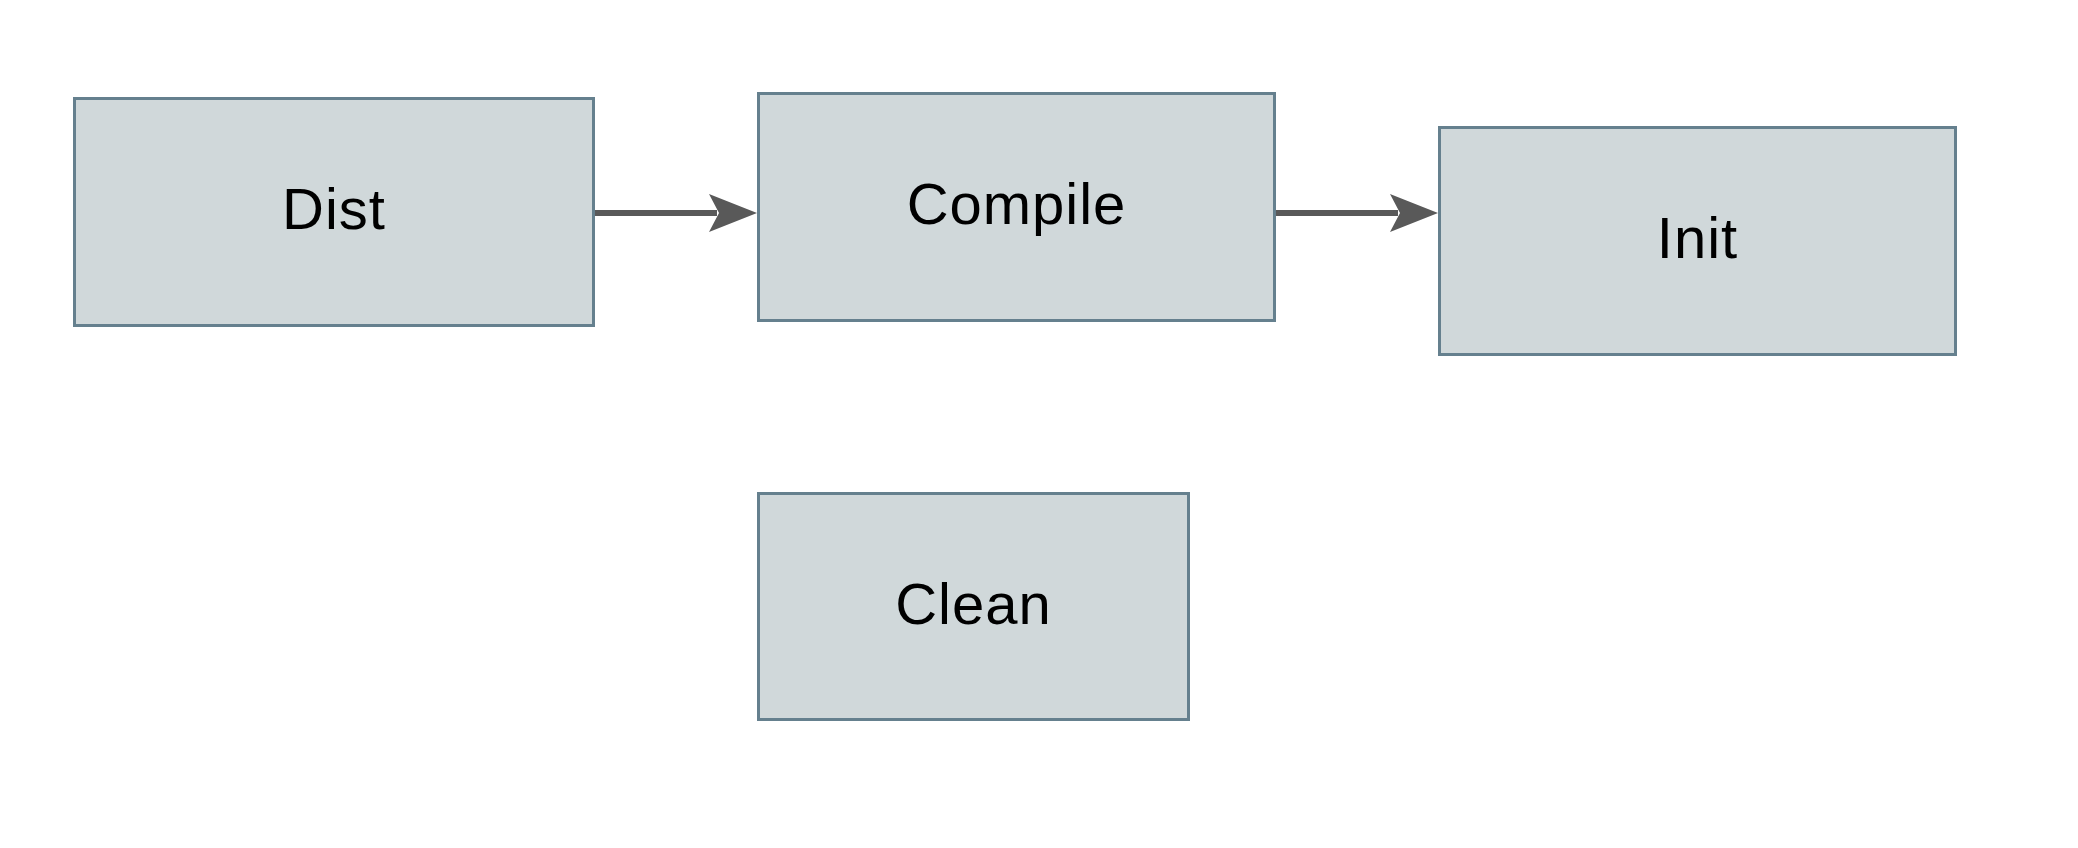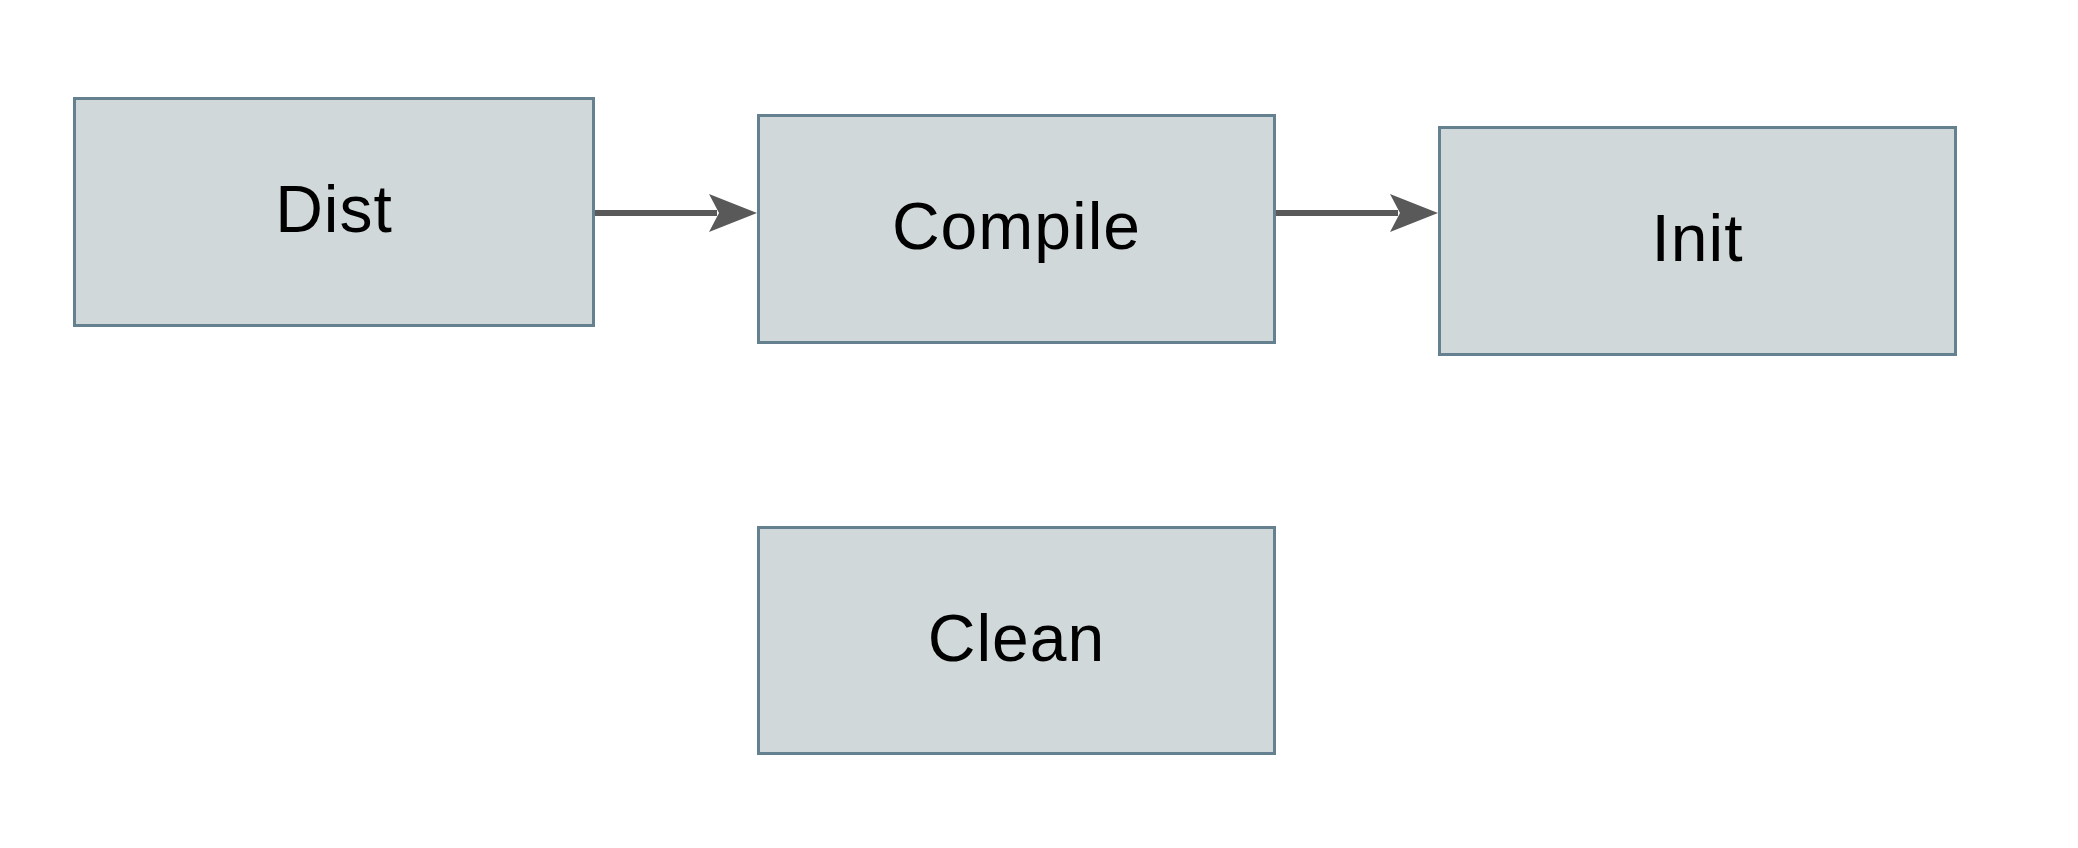--- a/index.html
+++ b/index.html
@@ -19,31 +19,31 @@
     position: absolute;
     box-sizing: border-box;
     background: var(--node-fill, #d0d8da);
     border: 3px solid var(--node-border, #65808e);
     display: flex;
     align-items: center;
     justify-content: center;
   }
   .flow-node .node-label {
     color: var(--text, #000000);
-    font-size: 66px;
+    font-size: 58px;
     font-weight: 400;
     letter-spacing: 1px;
     line-height: 1;
     padding-bottom: 6px; 
     white-space: nowrap;
   }
   .node-dist    { left: 73px;   top: 97px;  width: 522px; height: 230px; }
-  .node-compile { left: 757px;  top: 114px;  width: 519px; height: 230px; align-items: center; }
+  .node-compile { left: 757px;  top: 92px;  width: 519px; height: 230px; align-items: center; }
   .node-init    { left: 1438px; top: 98px;  width: 519px; height: 230px; margin-top: 28px; }
-  .node-clean   { left: 757px;  top: 526px; width: 519px; height: 229px; text-align: right; }
+  .node-clean   { left: 757px;  top: 492px; width: 433px; height: 229px; text-align: right; }
 
   .edge-arrow {
     position: absolute;
     display: block;
   }
   .edge-arrow .shaft {
     stroke: var(--arrow, #595959);
     stroke-width: 6;
   }
   .edge-arrow .head {

